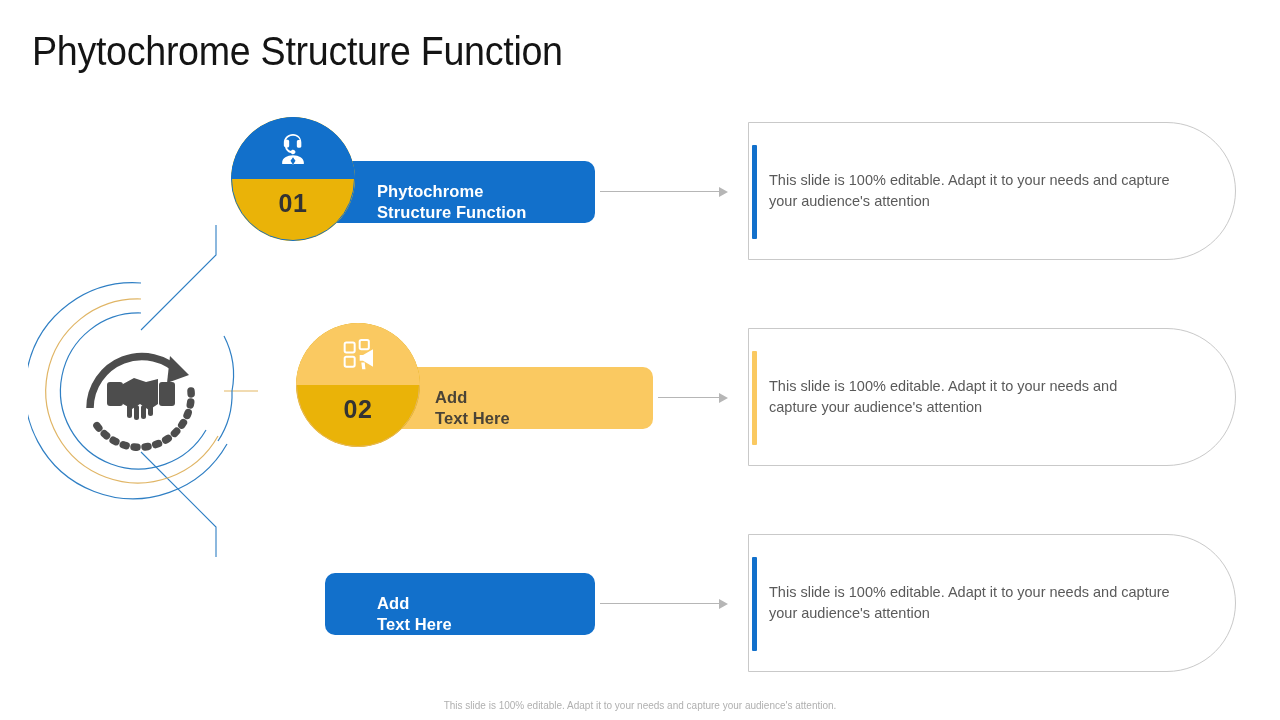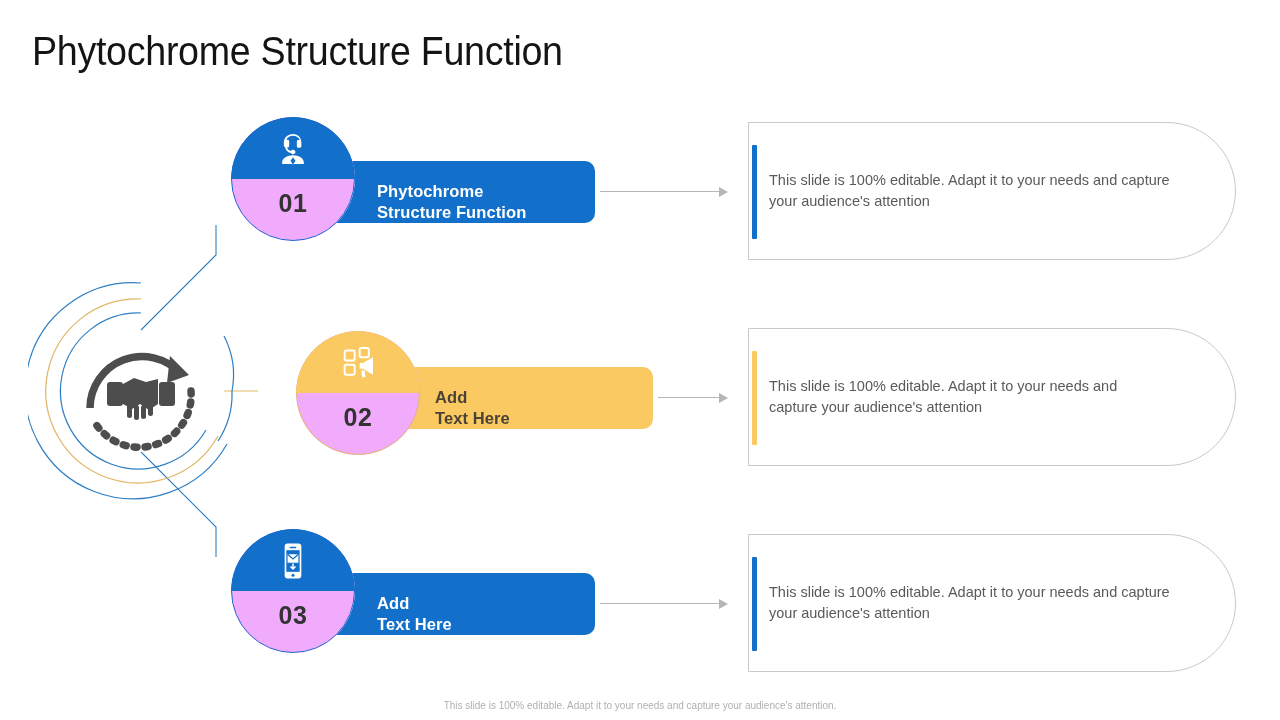--- a/index.html
+++ b/index.html
@@ -54,21 +54,21 @@
   .row { position: absolute; left: 0; width: 1280px; height: 170px; }
   #row-1 { top: 112px; }
   #row-2 { top: 318px; }
   #row-3 { top: 524px; }
 
   
   .badge {
     position: absolute;
     width: 124px; height: 124px;
     border-radius: 50%;
-    background: #f0abfc;
+    background: #eab308;
     overflow: hidden;
   }
   .badge .ring {
     position: absolute; inset: 0;
     border-radius: 50%;
     border: 1px solid #1270cb;
   }
   .badge.amber .ring { border-color: #e4b764; }
   .badge .cap {
     position: absolute;
@@ -244,21 +244,21 @@
     </div>
   </div>
 
   <div class="row" id="row-2">
 
     <div class="pill amber" style="left:383px; top:49px; width:270px;">
       <span class="pill-text">Add
 Text Here</span>
     </div>
 
-    <div class="badge amber" style="left:296px; top:13px;">
+    <div class="badge amber" style="left:296px; top:5px;">
       <div class="ring"></div>
       <div class="cap"></div>
       <svg class="gicon" viewBox="0 0 48 48" fill="#ffffff">
         <rect x="8" y="9" width="12" height="12" rx="2" fill="none" stroke="#ffffff" stroke-width="2.4"></rect>
         <rect x="26" y="6" width="11" height="11" rx="2" fill="none" stroke="#ffffff" stroke-width="2.4"></rect>
         <rect x="8" y="26" width="12" height="12" rx="2" fill="none" stroke="#ffffff" stroke-width="2.4"></rect>
         <path d="M30 24 L42 17 L42 38 L30 31 L26 31 L26 24 Z"></path>
         <path d="M28 33 L32 33 L33 41 L29 41 Z"></path>
       </svg>
       <div class="num">02</div>
@@ -274,34 +274,20 @@
     </div>
   </div>
 
   <div class="row" id="row-3">
 
     <div class="pill" style="left:325px; top:49px; width:270px;">
       <span class="pill-text">Add
 Text Here</span>
     </div>
 
-    <div class="badge" style="left:231px; top:5px;">
-      <div class="ring"></div>
-      <div class="cap"></div>
-      <svg class="gicon" viewBox="0 0 48 48" fill="#ffffff">
-        <rect x="14" y="3" width="20" height="42" rx="3.5"></rect>
-        <rect x="20" y="7" width="8" height="1.6" rx="0.8" fill="#1270cb"></rect>
-        <circle cx="24" cy="41" r="1.8" fill="#1270cb"></circle>
-        <rect x="16" y="11" width="16" height="26" fill="#1270cb"></rect>
-        <path d="M17.5 16 L30.5 16 L30.5 26 L17.5 26 Z" fill="#ffffff"></path>
-        <path d="M17.5 16 L24 21.5 L30.5 16" fill="none" stroke="#1270cb" stroke-width="1.6"></path>
-        <path d="M24 27 L24 33 M21 30.5 L24 33.6 L27 30.5" stroke="#ffffff" stroke-width="1.8" fill="none"></path>
-      </svg>
-      <div class="num">03</div>
-    </div>
 
     <div class="arrow-line" style="left:600px; top:79px; width:123px;"></div>
     <div class="arrow-head" style="left:719px; top:75px;"></div>
 
     <div class="panel" style="left:748px; top:10px;">
       <div class="accent"></div>
       <div class="ptext">This slide is 100% editable. Adapt it to your needs and capture
 your audience's attention</div>
     </div>
   </div>

